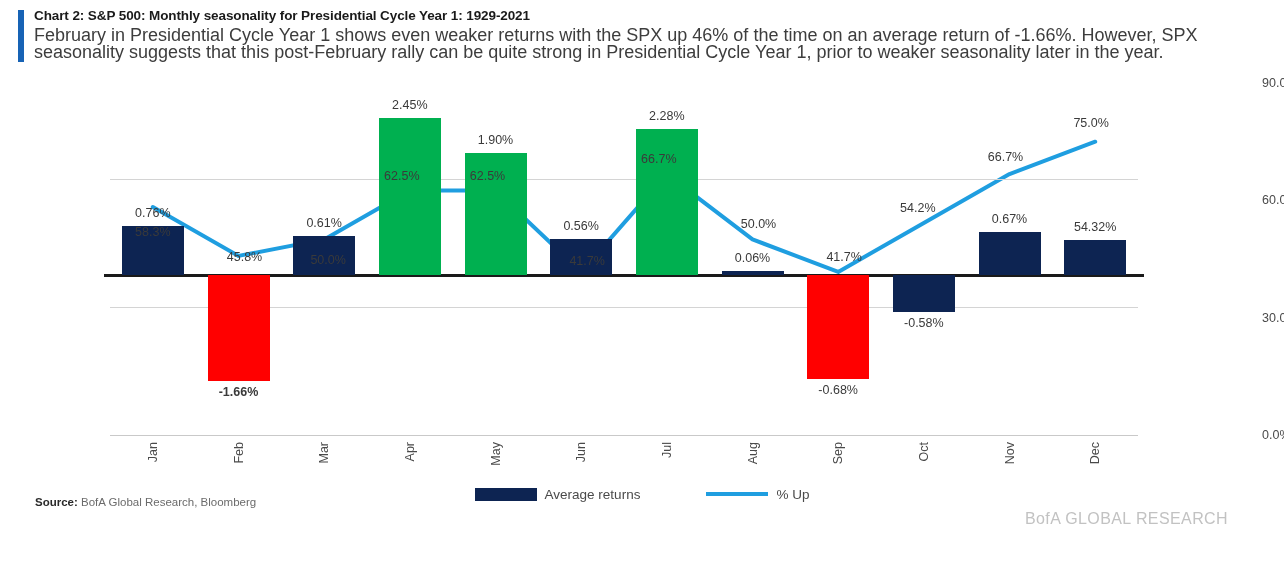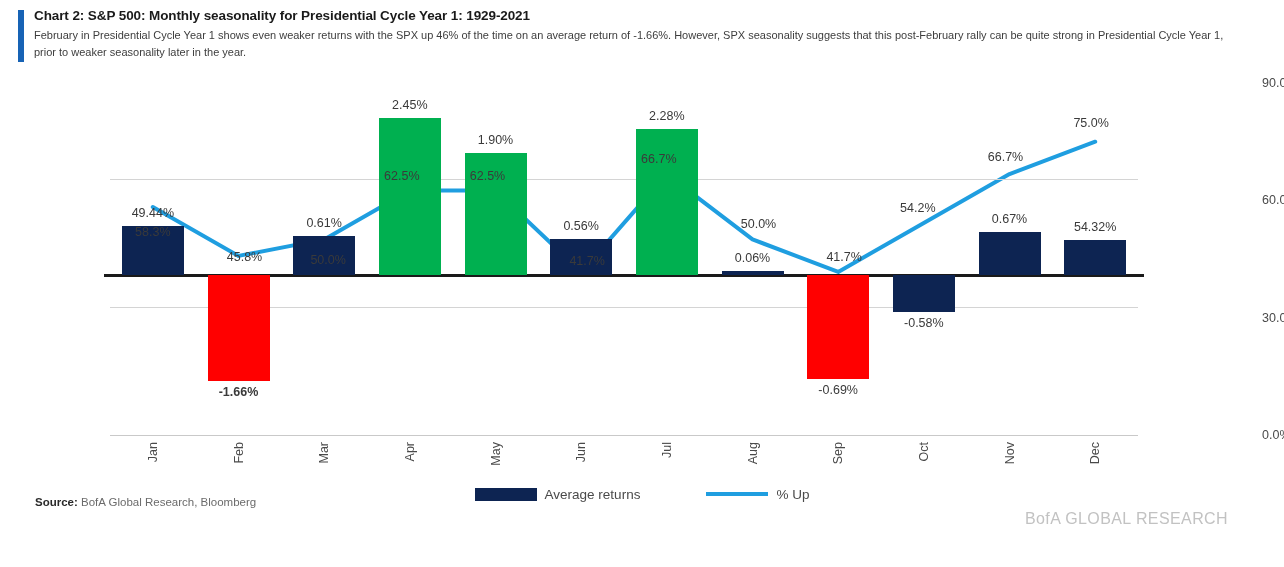--- a/index.html
+++ b/index.html
@@ -15,21 +15,21 @@
   
   .header{position:absolute;left:18px;top:8px;width:1240px;height:58px;}
   .accent-bar{position:absolute;left:0;top:2px;width:6px;height:52px;background:#1763b5;}
   .title{
     position:absolute;left:16px;top:0px;
     font-size:13.5px;font-weight:bold;color:#1a1a1a;letter-spacing:-0.1px;
     white-space:nowrap;
   }
   .subtitle{
     position:absolute;left:16px;top:19px;width:1210px;
-    font-size:11px;line-height:16.5px;color:#3d3d3d;
+    font-size:18px;line-height:16.5px;color:#3d3d3d;
   }
 
   
   .chart{position:absolute;left:0;top:70px;width:1284px;height:420px;}
 
   .plot{position:absolute;left:110px;top:13px;width:1028px;height:352px;}
 
   .gridline{position:absolute;left:0;width:100%;height:1px;background:#d4d4d4;}
   .zeroline{position:absolute;left:-6px;width:1040px;height:3px;background:#1a1a1a;}
   .ytick-right{
@@ -94,37 +94,37 @@
       </svg>
   <div class="gridline" style="top: 96px;"></div>
       <div class="gridline" style="top: 224px;"></div>
       <div class="gridline" style="top: 352px;"></div>
       <div class="ytick-right" style="top: 0px;">90.0%</div>
       <div class="ytick-right" style="top: 117.333px;">60.0%</div>
       <div class="ytick-right" style="top: 234.667px;">30.0%</div>
       <div class="ytick-right" style="top: 352px;">0.0%</div>
       <div class="zeroline" style="top: 191px;"></div>
       <div class="bar" title="Jan: 0.76%" style="left: 11.8333px; top: 143.36px; width: 62px; height: 48.64px; background: rgb(13, 36, 82);"></div>
-      <div class="bar-label" style="width: 90px; left: -2.16667px; top: 123.36px;">49.44%</div>
+      <div class="bar-label" style="width: 90px; left: -2.16667px; top: 123.36px;">0.76%</div>
       <div class="bar" title="Feb: -1.66%" style="left: 97.5px; top: 192px; width: 62px; height: 106.24px; background: rgb(255, 0, 0);"></div>
       <div class="bar-label" style="width: 90px; left: 83.5px; top: 302.24px; font-weight: bold;">-1.66%</div>
       <div class="bar" title="Mar: 0.61%" style="left: 183.167px; top: 152.96px; width: 62px; height: 39.04px; background: rgb(13, 36, 82);"></div>
       <div class="bar-label" style="width: 90px; left: 169.167px; top: 132.96px;">0.61%</div>
       <div class="bar" title="Apr: 2.45%" style="left: 268.833px; top: 35.2px; width: 62px; height: 156.8px; background: rgb(0, 176, 80);"></div>
       <div class="bar-label" style="width: 90px; left: 254.833px; top: 15.2px;">2.45%</div>
       <div class="bar" title="May: 1.90%" style="left: 354.5px; top: 70.4px; width: 62px; height: 121.6px; background: rgb(0, 176, 80);"></div>
       <div class="bar-label" style="width: 90px; left: 340.5px; top: 50.4px;">1.90%</div>
       <div class="bar" title="Jun: 0.56%" style="left: 440.167px; top: 156.16px; width: 62px; height: 35.84px; background: rgb(13, 36, 82);"></div>
       <div class="bar-label" style="width: 90px; left: 426.167px; top: 136.16px;">0.56%</div>
       <div class="bar" title="Jul: 2.28%" style="left: 525.833px; top: 46.08px; width: 62px; height: 145.92px; background: rgb(0, 176, 80);"></div>
       <div class="bar-label" style="width: 90px; left: 511.833px; top: 26.08px;">2.28%</div>
       <div class="bar" title="Aug: 0.06%" style="left: 611.5px; top: 188.16px; width: 62px; height: 3.84px; background: rgb(13, 36, 82);"></div>
       <div class="bar-label" style="width: 90px; left: 597.5px; top: 168.16px;">0.06%</div>
       <div class="bar" title="Sep: -1.62%" style="left: 697.167px; top: 192px; width: 62px; height: 103.68px; background: rgb(255, 0, 0);"></div>
-      <div class="bar-label" style="width: 90px; left: 683.167px; top: 299.68px;">-0.69%</div>
+      <div class="bar-label" style="width: 90px; left: 683.167px; top: 299.68px;">-0.68%</div>
       <div class="bar" title="Oct: -0.58%" style="left: 782.833px; top: 192px; width: 62px; height: 37.12px; background: rgb(13, 36, 82);"></div>
       <div class="bar-label" style="width: 90px; left: 768.833px; top: 233.12px;">-0.58%</div>
       <div class="bar" title="Nov: 0.67%" style="left: 868.5px; top: 149.12px; width: 62px; height: 42.88px; background: rgb(13, 36, 82);"></div>
       <div class="bar-label" style="width: 90px; left: 854.5px; top: 129.12px;">0.67%</div>
       <div class="bar" title="Dec: 0.54%" style="left: 954.167px; top: 157.44px; width: 62px; height: 34.56px; background: rgb(13, 36, 82);"></div>
       <div class="bar-label" style="width: 90px; left: 940.167px; top: 137.44px;">54.32%</div>
       <div class="pct-label" style="width: 90px; left: -2.16667px; top: 97.9822px; margin-top: 44px;">58.3%</div>
       <div class="pct-label" style="width: 90px; left: 89.5px; top: 166.871px;">45.8%</div>
       <div class="pct-label" style="width: 90px; left: 173.167px; top: 170.444px;">50.0%</div>
       <div class="pct-label" style="width: 90px; left: 246.833px; top: 85.5556px;">62.5%</div>

